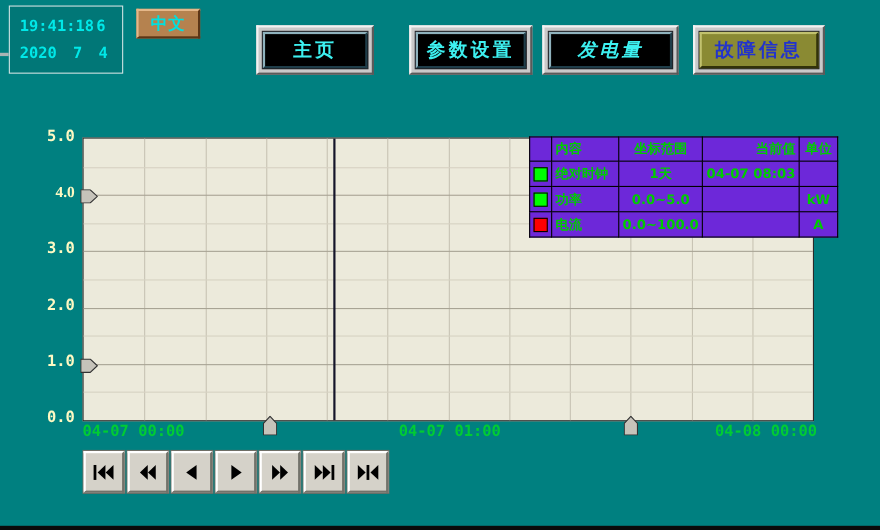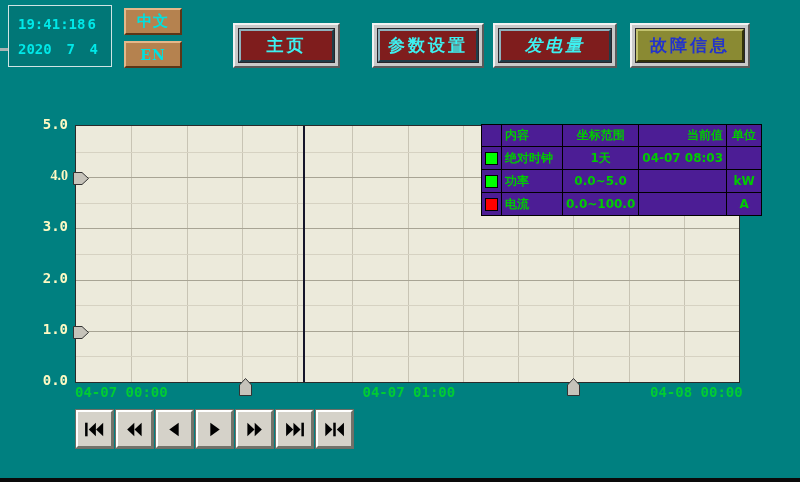--- a/index.html
+++ b/index.html
@@ -21,21 +21,21 @@
     background:#b5824f;border:2px solid;border-color:#e5b789 #5c3516 #5c3516 #e5b789;
     color:#00e0e0;font-weight:bold;font-size:15px;display:flex;align-items:center;
     justify-content:center;cursor:pointer;letter-spacing:1px;}
   .lang-cn{top:8px;}
   .lang-en{top:41px;font-size:14px;font-family:"DejaVu Serif",serif;}
 
   
   .nav-btn{position:absolute;top:23px;height:45px;box-sizing:border-box;
     background:#c9c9c9;border:2px solid;border-color:#f2f2f2 #5a5a5a #5a5a5a #f2f2f2;
     padding:4px;cursor:pointer;}
-  .nav-face{width:100%;height:100%;box-sizing:border-box;background:#7f1d1d;
+  .nav-face{width:100%;height:100%;box-sizing:border-box;background:#000000;
     border:2px solid;border-color:#8fb2bd #1f3d49 #1f3d49 #8fb2bd;
     box-shadow:0 0 0 1px #26262b;display:flex;align-items:center;justify-content:center;
     color:#3df0f0;font-weight:bold;font-size:17px;letter-spacing:3px;}
   .nav-btn.active .nav-face{background:#8a8a33;
     border-color:#c2c26e #32320a #32320a #c2c26e;color:#2233cc;}
 
   
   .plot{position:absolute;left:75px;top:125px;width:663px;height:256px;
     background:#eceadb;border:1px solid #2a2a2a;box-sizing:content-box;}
   .gridline-v{position:absolute;top:0;bottom:0;width:1px;background:#c8c4b4;}
@@ -44,21 +44,21 @@
   .cursor-line{position:absolute;top:0;bottom:0;width:2px;background:#15152a;cursor:ew-resize;}
   .ytick{position:absolute;width:42px;left:26px;text-align:right;
     color:#fef9c3;font-family:"DejaVu Sans Mono",monospace;font-weight:bold;
     font-size:14px;line-height:15px;}
   .xtick{position:absolute;top:384px;color:#00cc33;
     font-family:"DejaVu Sans Mono",monospace;font-weight:bold;font-size:14px;}
   .handle{position:absolute;cursor:pointer;}
 
   
   .legend{position:absolute;left:481px;top:124px;border-collapse:collapse;
-    background:#4c1d95;table-layout:fixed;color:#00cc00;font-weight:bold;
+    background:#6d28d9;table-layout:fixed;color:#00cc00;font-weight:bold;
     font-size:12px;}
   .legend td,.legend th{border:1px solid #000;padding:1px 3px;height:20px;
     overflow:hidden;white-space:nowrap;}
   .legend th{height:19px;}
   .sw{width:11px;height:11px;border:1px solid #000;margin:0 auto;}
   .al{text-align:left}.ac{text-align:center}.ar{text-align:right}
 
   
   .pb-bar{position:absolute;left:76px;top:410px;display:flex;gap:3px;}
   .pb-btn{width:37px;height:38px;box-sizing:border-box;background:#d5d2c9;
@@ -82,21 +82,20 @@
       <span style="margin-right:6px;">6</span>
     </div>
     <div class="clock-row">
       <span>2020</span>
       <span>7</span>
       <span style="margin-right:4px;">4</span>
     </div>
   </div>
 
   <div class="lang-btn lang-cn">中文</div>
-  <div class="lang-btn lang-en">EN</div>
 
   <div>
       <div class="nav-btn" style="left: 233px; width: 107px;">
         <div class="nav-face">主页</div>
       </div>
       <div class="nav-btn" style="left: 372px; width: 112px;">
         <div class="nav-face">参数设置</div>
       </div>
       <div class="nav-btn" style="left: 493px; width: 124px; font-style: italic;">
         <div class="nav-face">发电量</div>

